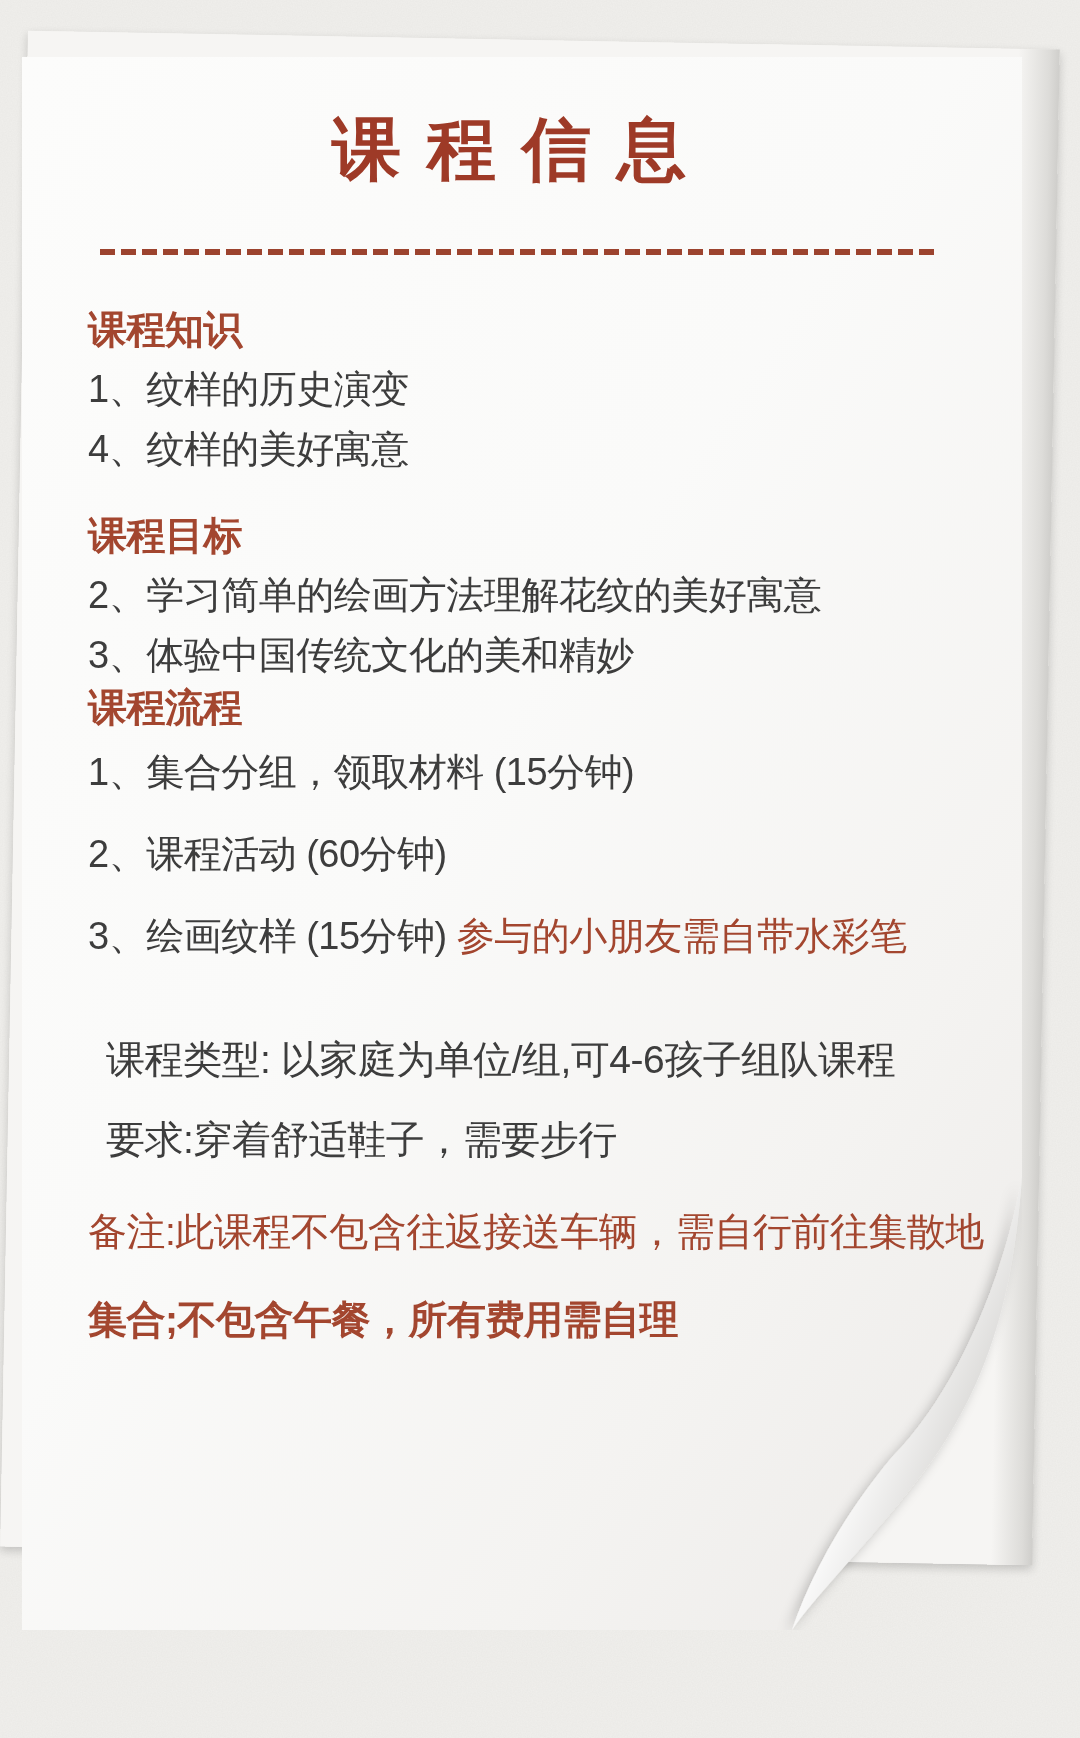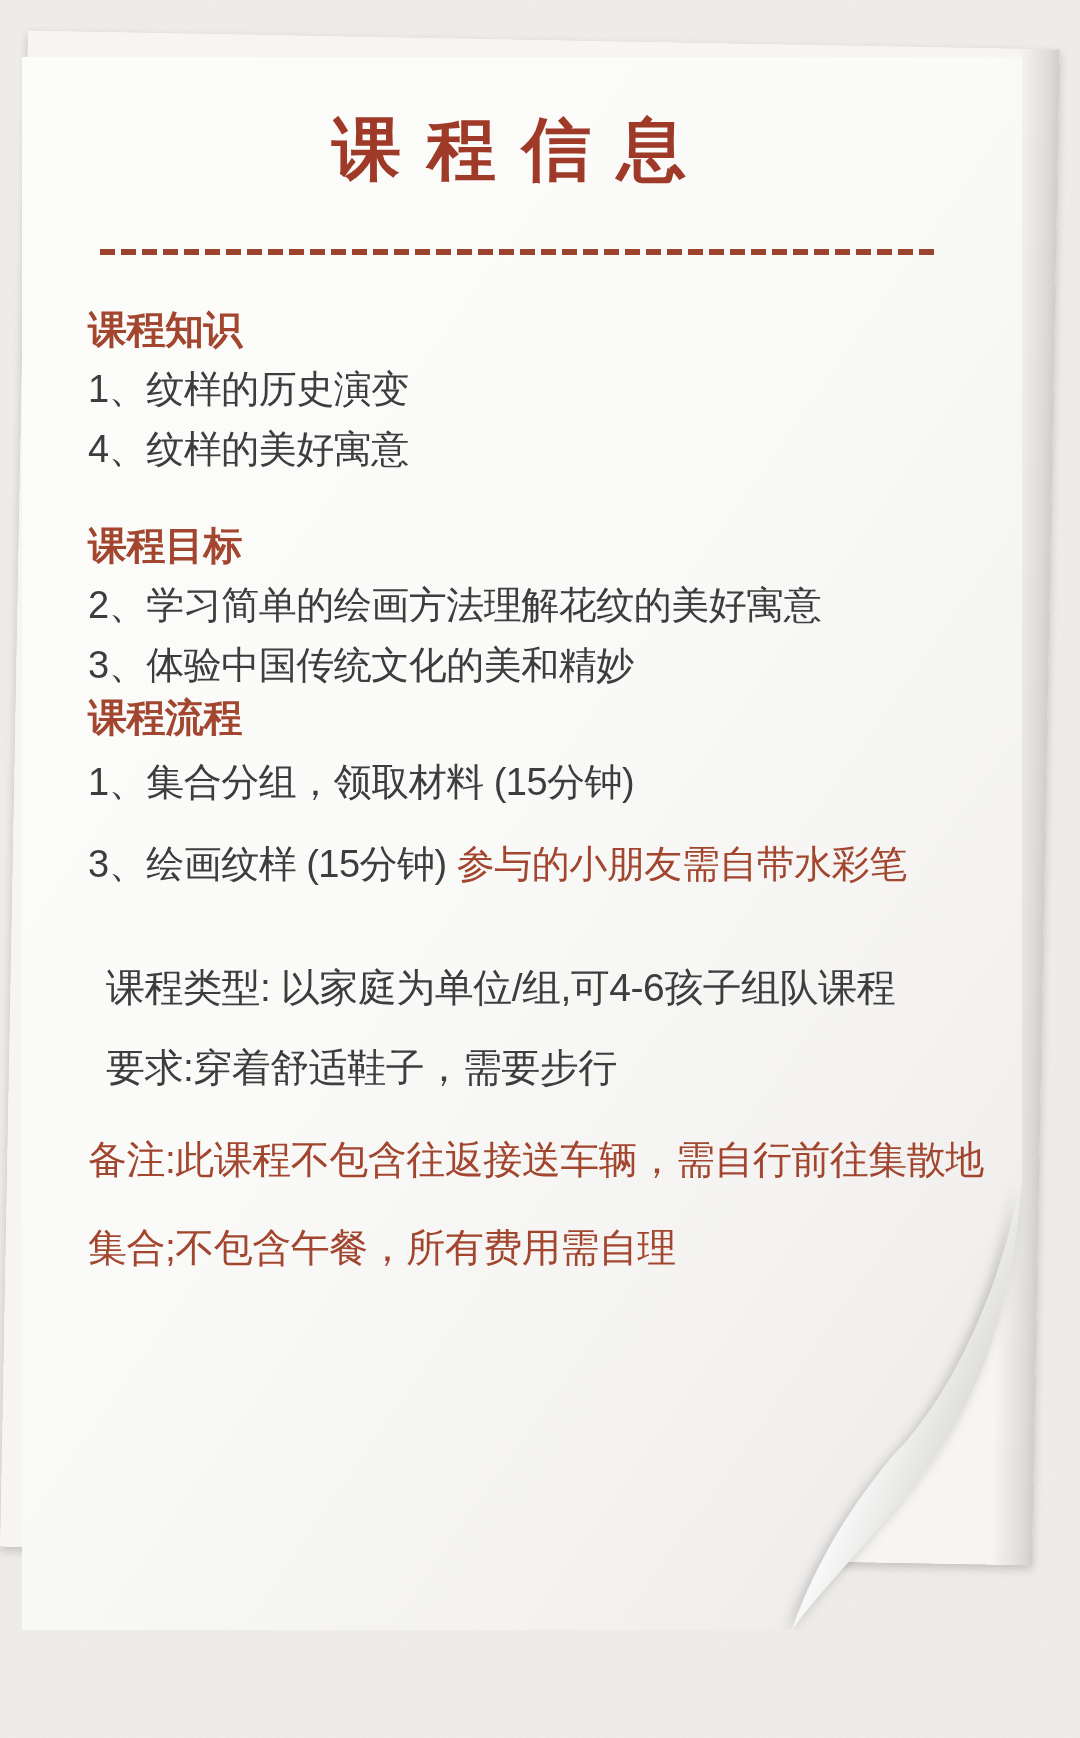--- a/index.html
+++ b/index.html
@@ -29,40 +29,40 @@
   }
   .dash{
     margin:54px 0 0 12px;width:836px;height:6px;
     background:repeating-linear-gradient(90deg,#9c432e 0 15px,transparent 15px 21px);
   }
   .sec-h{
     margin:0;color:#a3462f;font-weight:600;font-size:39px;line-height:46px;letter-spacing:-0.5px;
   }
   .sec{margin:0;}
   .sec-knowledge{margin-top:52px;}
-  .sec-goals{margin-top:44px;}
+  .sec-goals{margin-top:34px;}
   .sec-flow{}
   .item{
     margin:0;color:#3d3d3d;font-size:38px;line-height:60px;
     letter-spacing:-0.5px;white-space:nowrap;
   }
   .sec-knowledge .item:first-of-type{margin-top:6px;}
   .sec-goals .item:first-of-type{margin-top:6px;}
   .sec-flow .item{line-height:82px;}
   .highlight{color:#a3462f;}
   .detail{
     margin:18px;color:#3d3d3d;font-size:39px;line-height:46px;letter-spacing:-0.5px;white-space:nowrap;
   }
   .detail-type{margin-top:60px;}
   .detail-req{margin-top:34px;}
   .note{
     margin:0;color:#a3462f;font-size:39px;line-height:46px;letter-spacing:-0.5px;white-space:nowrap;
   }
   .note-1{margin-top:46px;}
-  .note-2{margin-top:42px;}
+  .note-2{margin-top:42px;font-weight:bold;}
   .footer-line{
     margin:0;margin-top:72px;color:#a3462f;font-size:40px;line-height:48px;letter-spacing:-0.5px;white-space:nowrap;
   }
   .curl-svg{position:absolute;left:712px;top:1157px;width:310px;height:473px;z-index:3;}
 </style>
 </head>
 <body>
 
 <svg class="wall-tex" xmlns="http://www.w3.org/2000/svg">
   <filter id="wallNoise">
@@ -88,20 +88,21 @@
 
   <section class="sec sec-goals">
     <h2 class="sec-h">课程目标</h2>
     <p class="item">2、学习简单的绘画方法理解花纹的美好寓意</p>
     <p class="item">3、体验中国传统文化的美和精妙</p>
   </section>
 
   <section class="sec sec-flow">
     <h2 class="sec-h">课程流程</h2>
     <p class="item">1、集合分组，领取材料 (15分钟)</p>
+    <p class="item">2、课程活动 (60分钟)</p>
     <p class="item"><span>3、绘画纹样 (15分钟) </span><span class="highlight">参与的小朋友需自带水彩笔</span></p>
   </section>
 
   <p class="detail detail-type">课程类型: 以家庭为单位/组,可4-6孩子组队课程</p>
   <p class="detail detail-req">要求:穿着舒适鞋子，需要步行</p>
 
   <p class="note note-1">备注:此课程不包含往返接送车辆，需自行前往集散地</p>
   <p class="note note-2">集合;不包含午餐，所有费用需自理</p>
 
 

